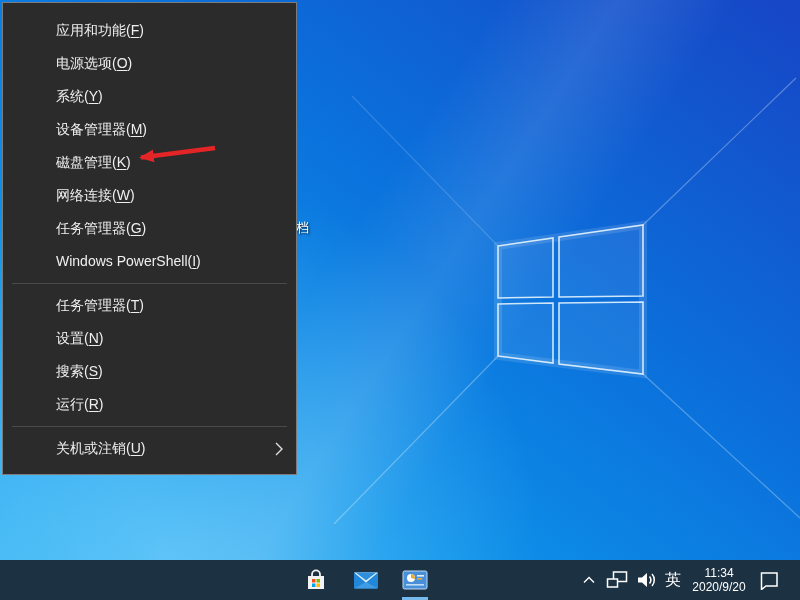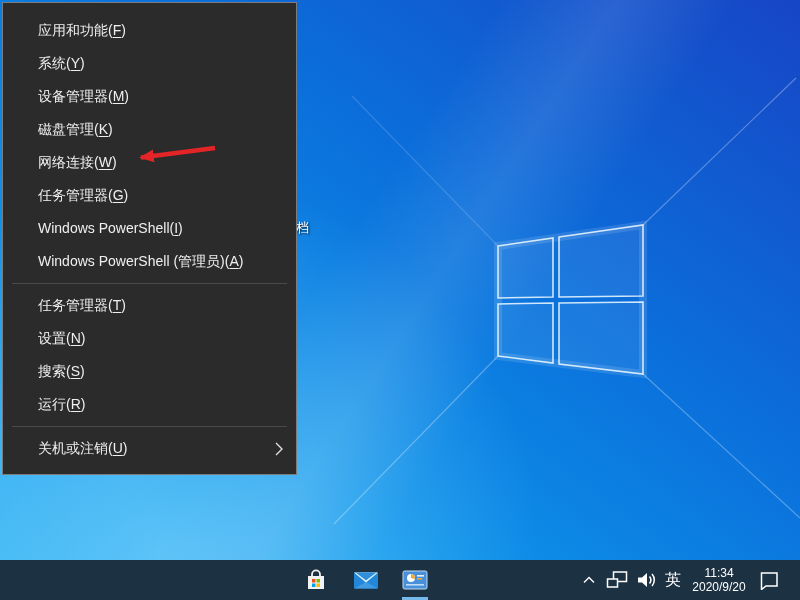--- a/index.html
+++ b/index.html
@@ -59,21 +59,21 @@
     font-size:12px; line-height:14px; padding:0 2px;
   }
 
   
   .winx-menu {
     position:absolute; left:2px; top:2px; width:295px;
     background:#2b2b2b; border:1px solid #7c7c7c;
     z-index:10; padding-top:11px; padding-bottom:9px;
   }
   .menu-item {
-    height:33px; line-height:33px; padding-left:35px;
+    height:33px; line-height:33px; padding-left:53px;
     color:#efefef; font-size:14px; position:relative; cursor:default;
     white-space:nowrap;
   }
   .menu-item u { text-decoration:underline; text-underline-offset:2px; }
   .menu-sep { height:1px; background:#4a4a4a; margin:5px 9px; }
   .submenu-arrow { position:absolute; right:12px; top:9px; }
 
   
   .annotation-arrow { position:absolute; left:123px; top:141px; z-index:30; }
 </style>
@@ -169,27 +169,27 @@
       <svg width="22" height="20" viewBox="0 0 22 20">
         <path d="M3.5 3 h15.5 v13 h-11 l-4.5 3.5 z" fill="none" stroke="#fff" stroke-width="1.5"></path>
       </svg>
     </div>
   </div>
 </div>
 
 <div class="winx-menu">
 
   <div class="menu-item"><span><span>应用和功能(</span><u>F</u><span>)</span></span></div>
+  <div class="menu-item"><span><span>电源选项(</span><u>O</u><span>)</span></span></div>
   <div class="menu-item"><span><span>系统(</span><u>Y</u><span>)</span></span></div>
   <div class="menu-item"><span><span>设备管理器(</span><u>M</u><span>)</span></span></div>
   <div class="menu-item"><span><span>磁盘管理(</span><u>K</u><span>)</span></span></div>
   <div class="menu-item"><span><span>网络连接(</span><u>W</u><span>)</span></span></div>
   <div class="menu-item"><span><span>任务管理器(</span><u>G</u><span>)</span></span></div>
   <div class="menu-item"><span><span>Windows PowerShell(</span><u>I</u><span>)</span></span></div>
-  <div class="menu-item"><span><span>Windows PowerShell (管理员)(</span><u>A</u><span>)</span></span></div>
 
   <div class="menu-sep"></div>
 
   <div class="menu-item"><span><span>任务管理器(</span><u>T</u><span>)</span></span></div>
   <div class="menu-item"><span><span>设置(</span><u>N</u><span>)</span></span></div>
   <div class="menu-item"><span><span>搜索(</span><u>S</u><span>)</span></span></div>
   <div class="menu-item"><span><span>运行(</span><u>R</u><span>)</span></span></div>
 
   <div class="menu-sep"></div>
 

